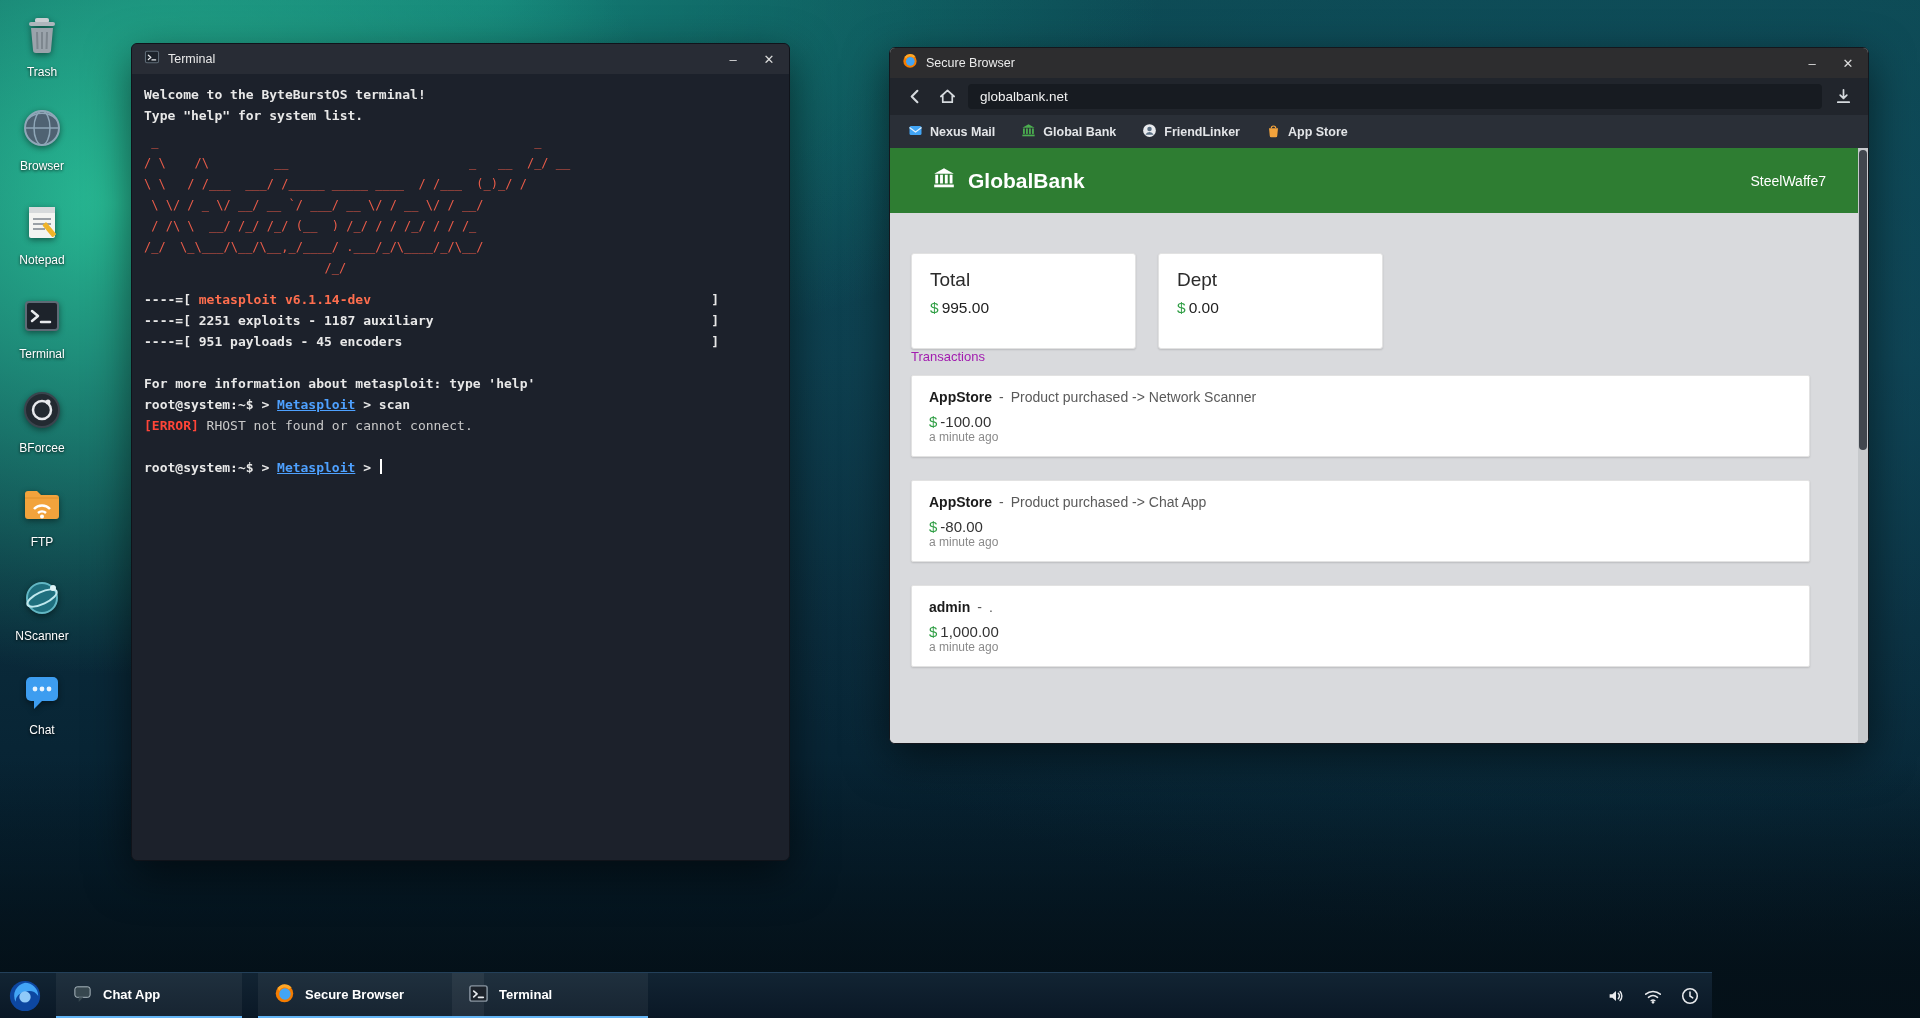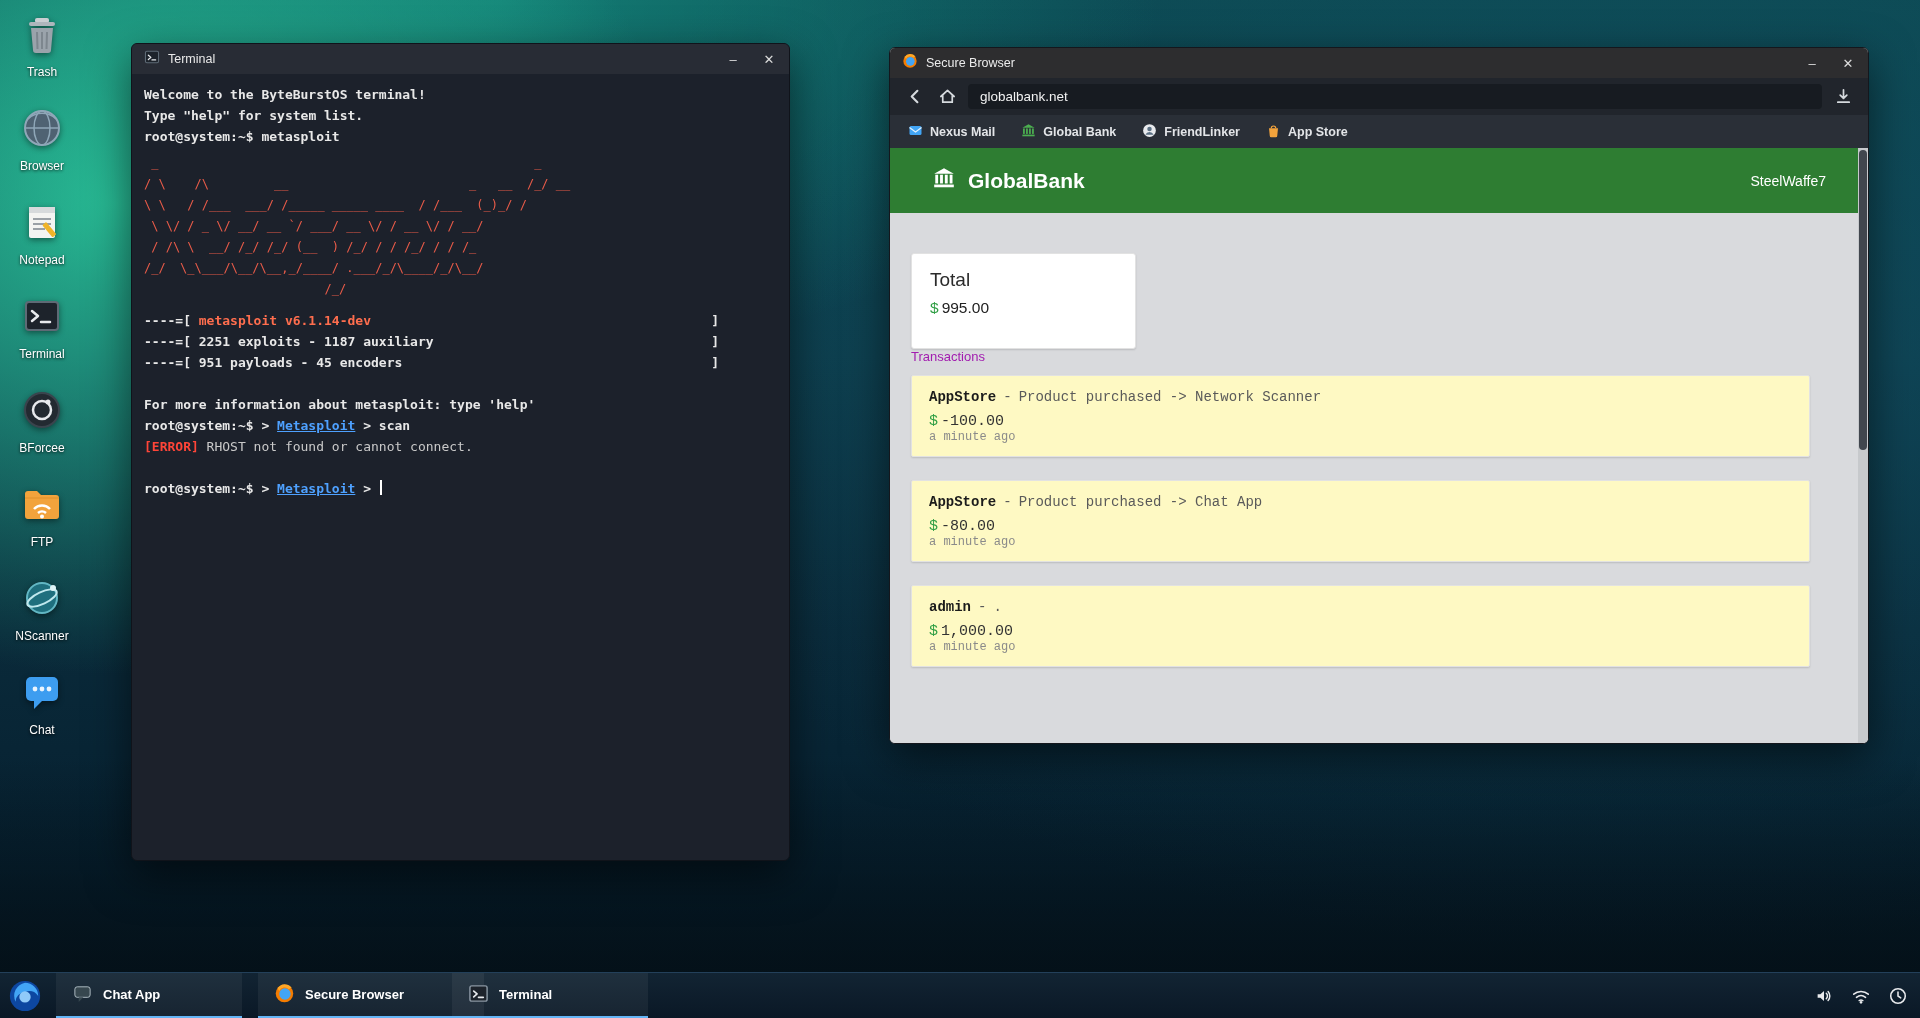--- a/index.html
+++ b/index.html
@@ -78,34 +78,34 @@
   .username { margin-left:auto; font-size:14px; }
   .page-body { position:absolute; top:65px; left:0; right:10px; bottom:0; padding:40px 0 0 21px; overflow:hidden; }
 
   .cards-row { display:flex; gap:22px; }
   .sum-card { width:225px; height:96px; background:#fff; border:1px solid #e2e2e2; border-radius:3px; box-shadow:0 1px 2px rgba(0,0,0,.14); padding:15px 18px; }
   .sum-title { font-size:19px; color:#2b2b2b; }
   .sum-amount { margin-top:8px; font-size:15.5px; color:#222; }
   .money { color:#2f9e44; margin-right:3px; }
 
   .tx-heading { font-size:13px; color:#a21caf; }
-  .tx-card { width:899px; background:#fef9c3; border:1px solid #e2e2e2; border-radius:2px; box-shadow:0 1px 2px rgba(0,0,0,.14); padding:13px 17px 12px; margin-top:11px;font-family:Liberation Mono, monospace; }
+  .tx-card { width:899px; background:#ffffff; border:1px solid #e2e2e2; border-radius:2px; box-shadow:0 1px 2px rgba(0,0,0,.14); padding:13px 17px 12px; margin-top:11px; }
   .tx-card + .tx-card { margin-top:23px; }
   .tx-line1 { font-size:14px; color:#5a5a5a; }
   .tx-name { color:#1b1b1b; font-weight:bold; }
   .tx-sep { margin:0 7px; }
   .tx-amount { margin-top:8px; font-size:15px; color:#333; }
   .tx-time { font-size:12px; color:#8a8a8a; }
 
   .scrollbar { position:absolute; top:0; right:0; bottom:0; width:10px; background:#c7c9cc; cursor:pointer; }
   .scroll-thumb { position:absolute; top:2px; right:1px; width:8px; height:300px; background:#41464e; border-radius:4px; cursor:pointer; }
 
   
   .taskbar {
-    position:absolute; left:0; bottom:0; width:1920px; height:46px; z-index:5;
+    position:absolute; left:0; bottom:0; width:1712px; height:46px; z-index:5;
     background:linear-gradient(180deg,#122433,#0a1826); border-top:1px solid #23405a;
   }
   .start-button { position:absolute; left:8px; top:6px; width:34px; height:34px; cursor:pointer; }
   .start-button svg { width:34px; height:34px; }
   .task-item {
     position:absolute; top:0; height:46px; display:flex; align-items:center; gap:10px; padding:0 16px;
     color:#fff; font-size:13px; font-weight:bold; background:rgba(255,255,255,.055);
     border-bottom:3px solid #64b5f6; cursor:pointer;
   }
   .task-item svg { width:21px; height:21px; }
@@ -221,21 +221,20 @@
       <span class="term-title">Terminal</span>
       <div class="win-controls">
         <span class="win-btn">–</span>
         <span class="win-btn">✕</span>
       </div>
     </div>
 
     <div class="term-body">
       <div class="term-line"><span>Welcome to the ByteBurstOS terminal!</span></div>
       <div class="term-line"><span>Type </span><span>"help"</span><span> for system list.</span></div>
-      <div class="term-line"><span>root@system:~$</span><span> </span><span>metasploit</span></div>
 
       <pre class="term-art"> _                                                    _
 / \    /\         __                         _   __  /_/ __
 \ \   / /___  ___/ /_____ _____ ____  / /___  (_)_/ /
  \ \/ / _ \/ __/ __ `/ ___/ __ \/ / __ \/ / __/
  / /\ \  __/ /_/ /_/ (__  ) /_/ / / /_/ / / /_
 /_/  \_\___/\__/\__,_/____/ .___/_/\____/_/\__/
                          /_/</pre>
 
       <div class="term-line stats-row">
@@ -349,20 +348,24 @@
         </div>
         <span class="username">SteelWaffe7</span>
       </div>
 
       <div class="page-body">
         <div class="cards-row">
           <div class="sum-card">
             <div class="sum-title">Total</div>
             <div class="sum-amount"><span class="money">$</span><span>995.00</span></div>
           </div>
+          <div class="sum-card">
+            <div class="sum-title">Dept</div>
+            <div class="sum-amount"><span class="money">$</span><span>0.00</span></div>
+          </div>
         </div>
 
         <div class="tx-heading">Transactions</div>
 
         <div class="tx-card">
           <div class="tx-line1"><span class="tx-name">AppStore</span><span class="tx-sep">-</span><span>Product purchased -&gt; Network Scanner</span></div>
           <div class="tx-amount"><span class="money">$</span><span>-100.00</span></div>
           <div class="tx-time">a minute ago</div>
         </div>
 

